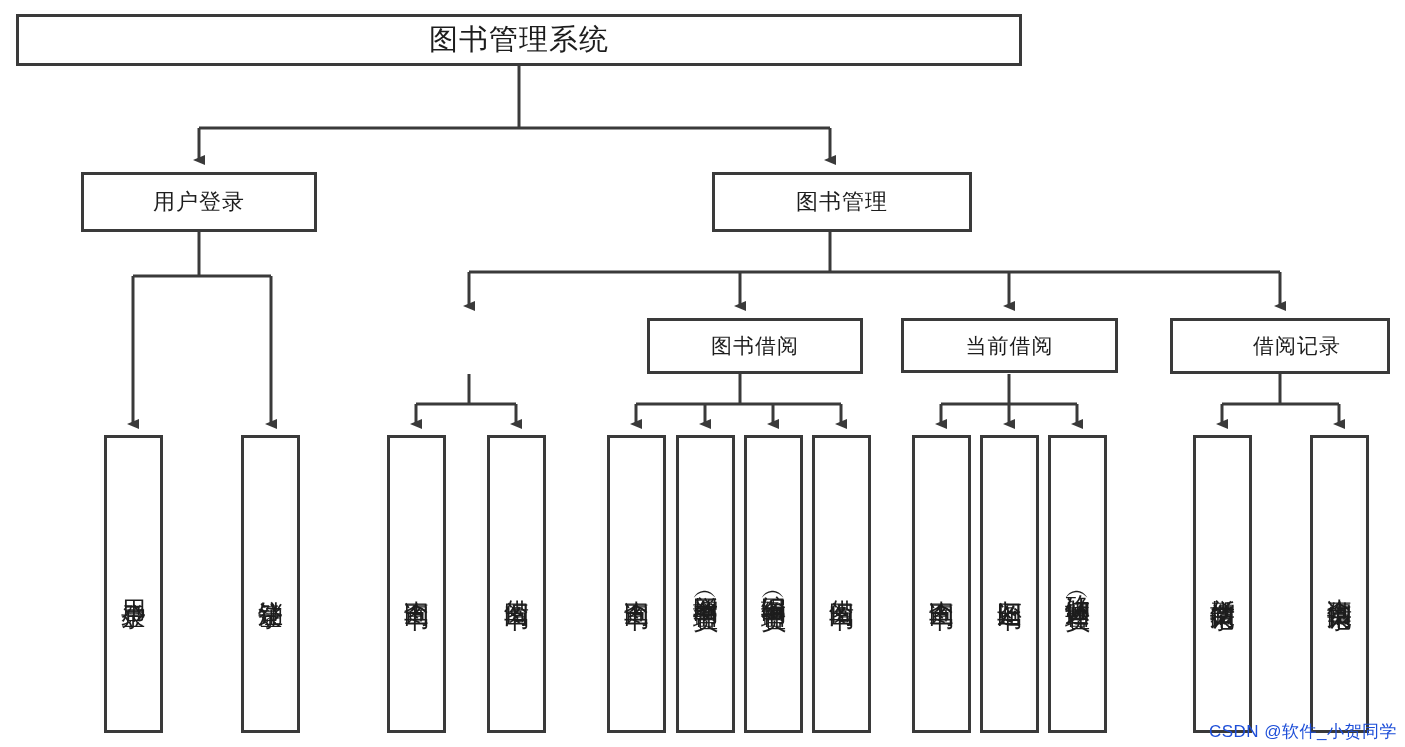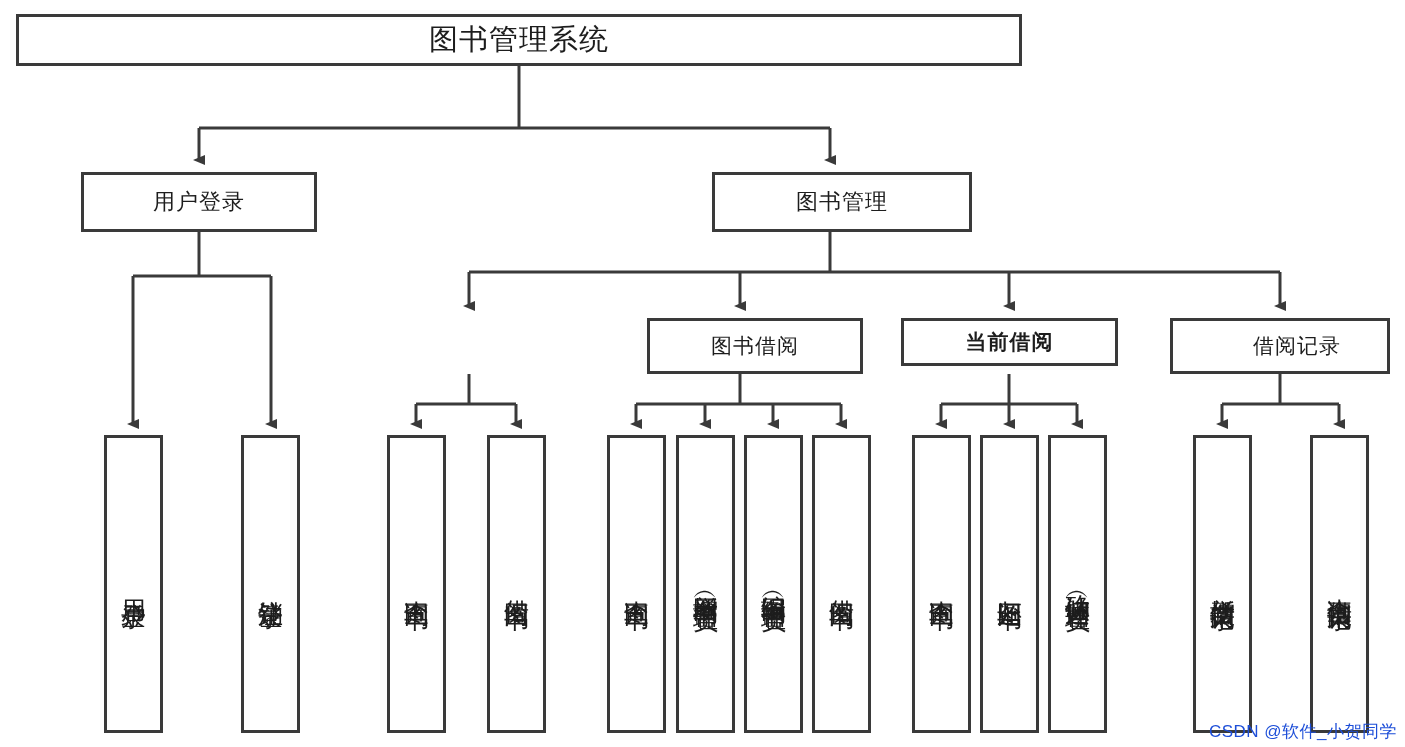--- a/index.html
+++ b/index.html
@@ -127,21 +127,21 @@
 
   <div class="node h lvl1" style="left:712px;top:172px;width:260px;height:60px;">
     <span>图书管理</span>
   </div>
 
 
   <div class="node h lvl2" style="left:632px;top:318px;width:216px;height:56px;margin-left:15px;">
     <span>图书借阅</span>
   </div>
 
-  <div class="node h lvl2" style="left:901px;top:318px;width:217px;height:48px;font-weight:bold;">
+  <div class="node h lvl2" style="left:901px;top:318px;width:217px;height:55px;">
     <span>当前借阅</span>
   </div>
 
   <div class="node h lvl2" style="left:1170px;top:318px;width:220px;height:56px;padding-left:34px;">
     <span>借阅记录</span>
   </div>
 
   <div class="leaf" style="left:104px;top:435px;width:59px;height:298px;">
     <span class="vtext">用户登录</span>
   </div>

